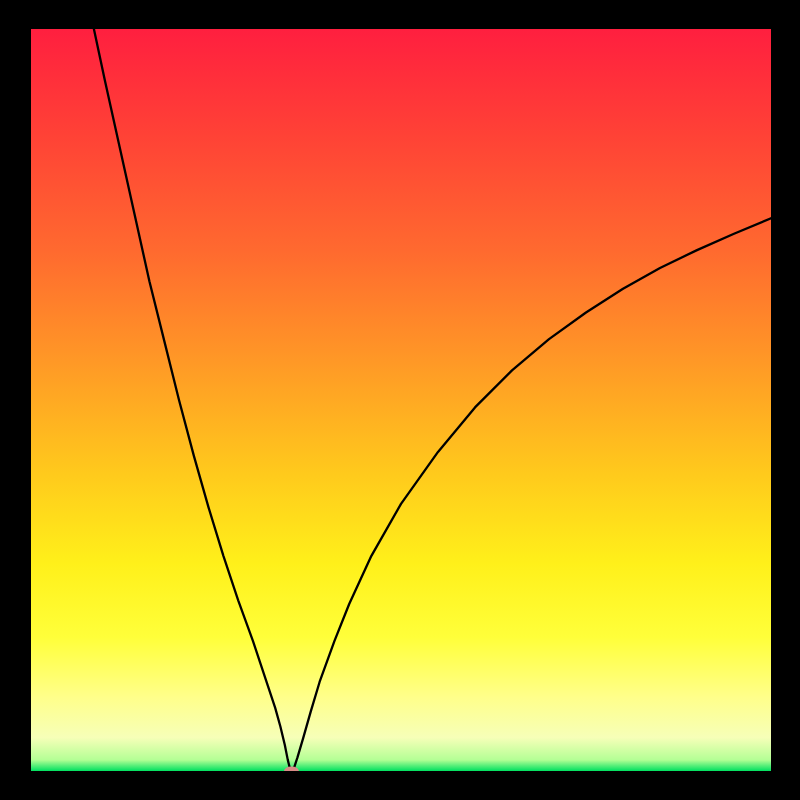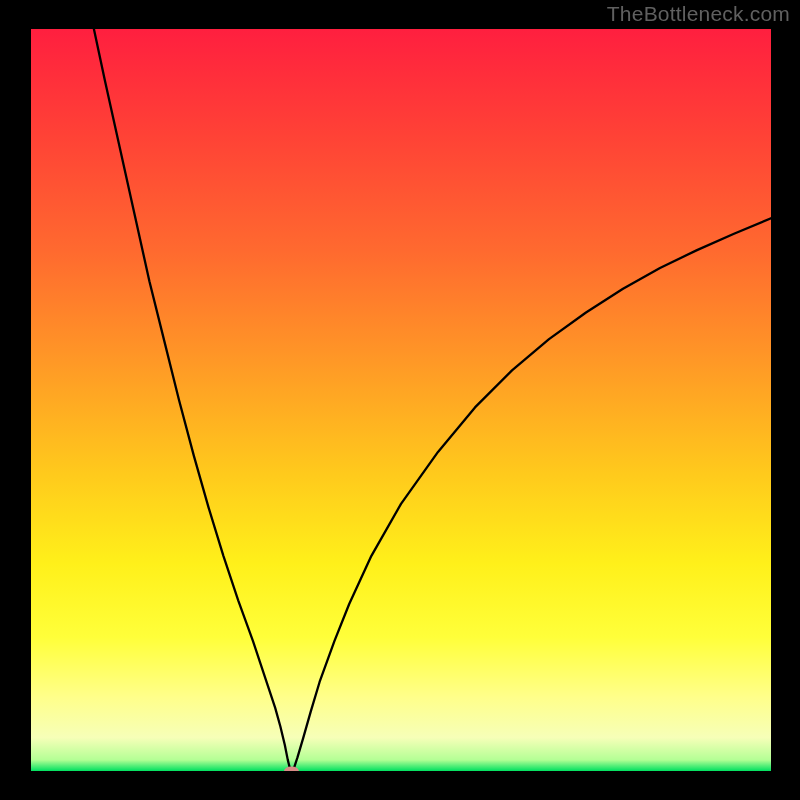--- a/index.html
+++ b/index.html
@@ -31,21 +31,20 @@
   }
   svg.plot {
     position: absolute;
     display: block;
   }
 </style>
 </head>
 <body>
 
 <div class="frame">
-  <div class="watermark">TheBottleneck.com</div>
 
   <svg class="plot" viewBox="0 0 100 100" preserveAspectRatio="none" style="left: 31px; top: 29px; width: 740px; height: 742px;">
     <defs>
       <linearGradient id="bg-grad" x1="0" y1="0" x2="0" y2="1">
           <stop offset="0%" stop-color="#ff1f3f"></stop>
           <stop offset="14.000000000000002%" stop-color="#ff4136"></stop>
           <stop offset="30%" stop-color="#ff6a2f"></stop>
           <stop offset="45%" stop-color="#ff9926"></stop>
           <stop offset="60%" stop-color="#ffca1c"></stop>
           <stop offset="72%" stop-color="#fff01a"></stop>

